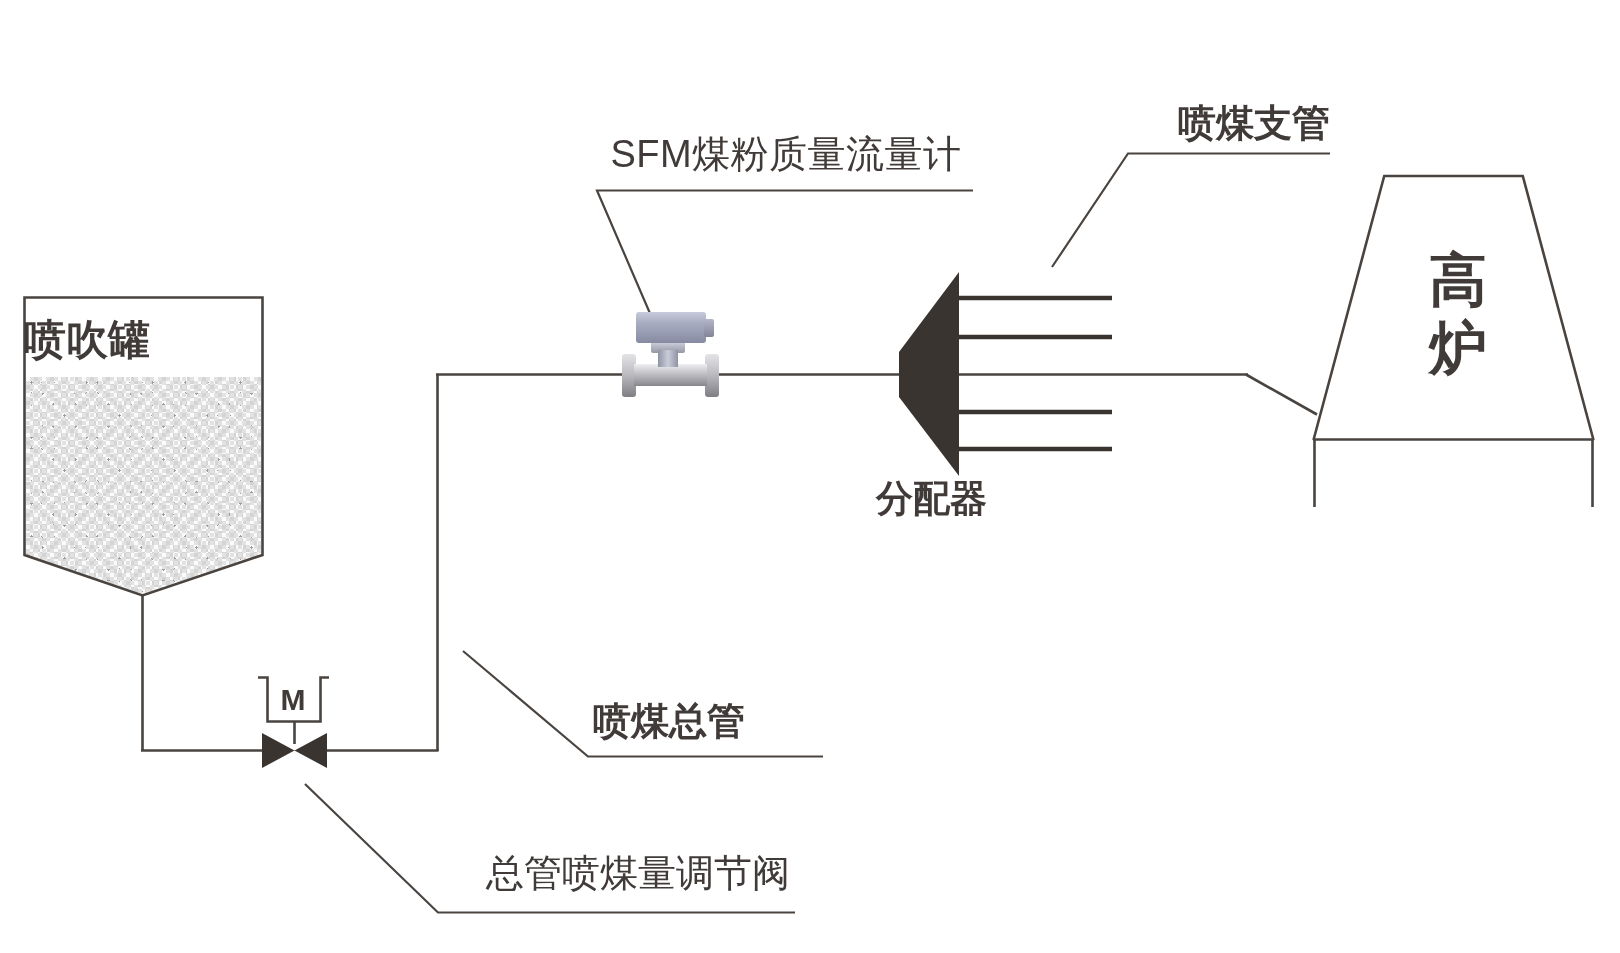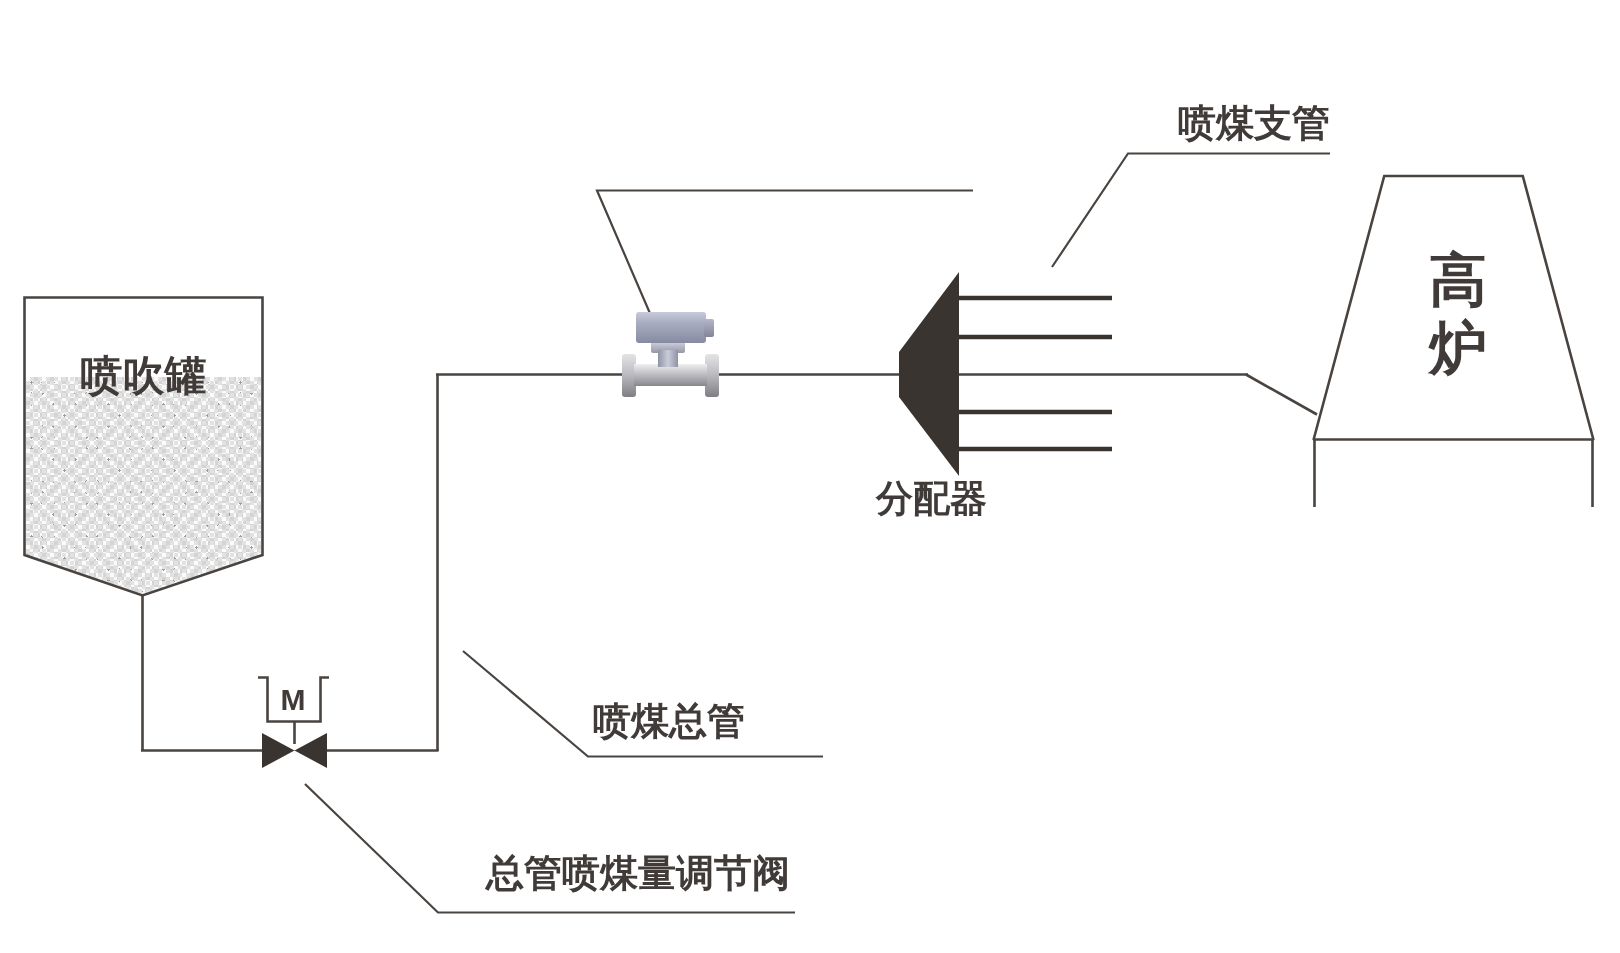--- a/index.html
+++ b/index.html
@@ -43,26 +43,26 @@
   .fm-collar{left:651px;top:340px;width:34px;height:13px;border-radius:2px;
     background:linear-gradient(180deg,#d8dae4 0%,#9597a8 100%);}
   .fm-neck{left:658px;top:350px;width:20px;height:17px;
     background:linear-gradient(90deg,#8f92a3 0%,#c9ccd8 50%,#8f92a3 100%);}
   .fm-body{left:636px;top:312px;width:70px;height:31px;border-radius:3px;
     background:linear-gradient(180deg,#c7cad9 0%,#a9adc2 35%,#878ba2 100%);}
   .fm-cap{left:704px;top:319px;width:10px;height:18px;border-radius:2px;
     background:linear-gradient(180deg,#b4b7c7 0%,#82859a 100%);}
   
   .lbl{position:absolute;z-index:4;color:var(--text);line-height:1.1;white-space:pre-line;}
-  .lbl-tank{left:24px;top:317px;width:239px;text-align:center;font-size:42px;font-weight:700;margin-top:36px;}
+  .lbl-tank{left:24px;top:317px;width:239px;font-size:42px;font-weight:700;}
   .lbl-sfm{left:597px;top:134px;width:378px;text-align:center;font-size:38px;font-weight:500;letter-spacing:0.5px;}
   .lbl-branch{left:1128px;top:103px;width:202px;text-align:right;font-size:38px;font-weight:600;}
   .lbl-dist{left:876px;top:479px;width:160px;font-size:37px;font-weight:600;}
   .lbl-main{left:593px;top:701px;width:225px;text-align:left;font-size:38px;font-weight:600;}
-  .lbl-valve{left:438px;top:853px;width:352px;text-align:right;font-size:38px;font-weight:700;}
+  .lbl-valve{left:438px;top:853px;width:352px;text-align:right;font-size:38px;font-weight:400;}
   .lbl-furnace{left:1389px;top:246px;width:138px;text-align:center;font-size:58px;font-weight:700;line-height:1.17;}
   .lbl-m{left:266px;top:683px;width:54px;text-align:center;font-size:30px;font-weight:600;}
 </style>
 </head>
 <body>
 
 <div class="stage">
 
   <div class="tank-texture"></div>
 
@@ -98,20 +98,21 @@
 
   <div class="fm fm-flange l"></div>
   <div class="fm fm-flange r"></div>
   <div class="fm fm-spool"></div>
   <div class="fm fm-collar"></div>
   <div class="fm fm-neck"></div>
   <div class="fm fm-body"></div>
   <div class="fm fm-cap"></div>
 
   <div class="lbl lbl-tank">喷吹罐</div>
+  <div class="lbl lbl-sfm">SFM煤粉质量流量计</div>
   <div class="lbl lbl-branch">喷煤支管</div>
   <div class="lbl lbl-dist">分配器</div>
   <div class="lbl lbl-main">喷煤总管</div>
   <div class="lbl lbl-valve">总管喷煤量调节阀</div>
   <div class="lbl lbl-furnace">高
 炉</div>
   <div class="lbl lbl-m">M</div>
 
 </div>
 

